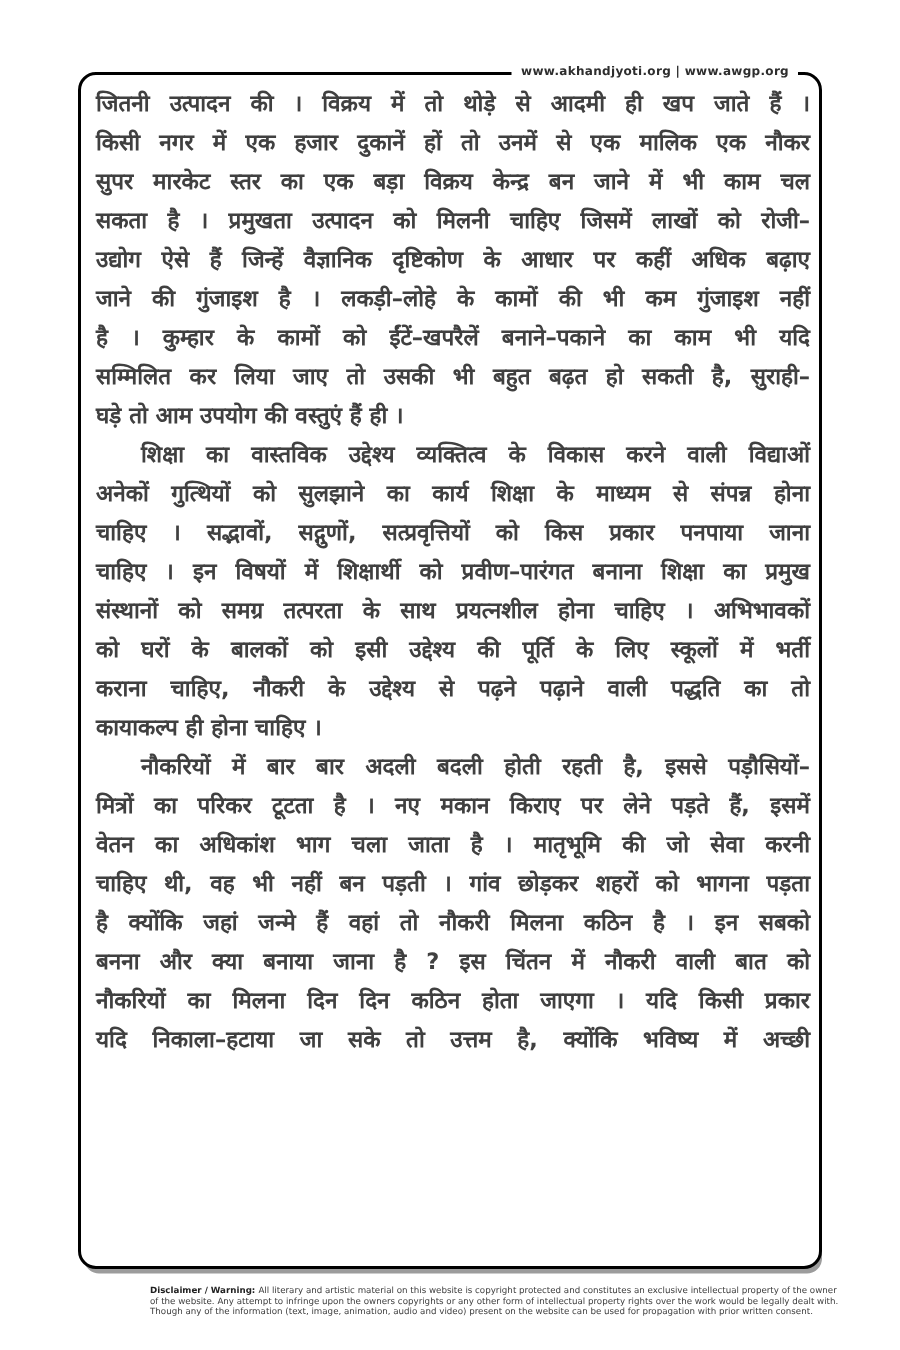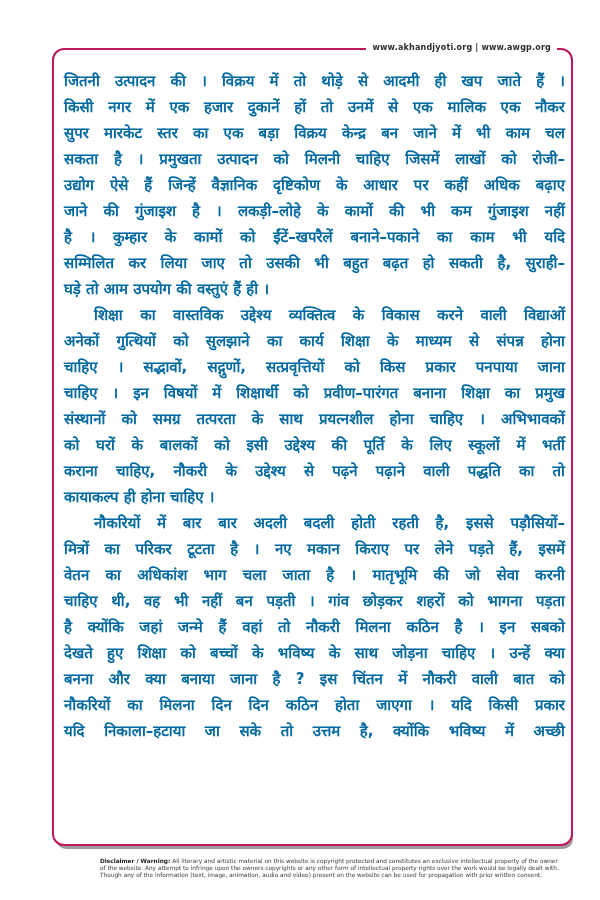--- a/index.html
+++ b/index.html
@@ -16,44 +16,43 @@
     width: 600px;
     height: 900px;
     background: #ffffff;
   }
   .content-box {
     position: absolute;
     left: 52px;
     top: 48px;
     width: 492px;
     height: 794px;
-    border: 2px solid #be185d;
+    border: 2px solid #000000;
     border-radius: 12px;
     background: #ffffff;
     box-shadow: 2px 5px 0 -2px #9c9c9c;
-    padding-left: 25px;
   }
   .header-sites {
     position: absolute;
     top: -7px;
     right: 14px;
     background: #ffffff;
     padding: 0 6px;
     font-size: 8px;
     font-weight: bold;
     color: #2e2e2e;
     letter-spacing: 0.2px;
     white-space: nowrap;
   }
   .text-body {
     position: absolute;
     left: 10px;
     right: 6px;
-    top: 18px;
-    color: #0369a1;
+    top: 6px;
+    color: #404040;
     font-size: 15px;
     font-weight: bold;
     line-height: 26px;
   }
   .line {
     text-align: justify;
     text-align-last: justify;
   }
   .line.left-last {
     text-align-last: left;
@@ -100,21 +99,20 @@
         <div class="line">चाहिए । इन विषयों में शिक्षार्थी को प्रवीण–पारंगत बनाना शिक्षा का प्रमुख</div>
         <div class="line">संस्थानों को समग्र तत्परता के साथ प्रयत्नशील होना चाहिए । अभिभावकों</div>
         <div class="line">को घरों के बालकों को इसी उद्देश्य की पूर्ति के लिए स्कूलों में भर्ती</div>
         <div class="line">कराना चाहिए, नौकरी के उद्देश्य से पढ़ने पढ़ाने वाली पद्धति का तो</div>
         <div class="line left-last">कायाकल्प ही होना चाहिए ।</div>
         <div class="line indent">नौकरियों में बार बार अदली बदली होती रहती है, इससे पड़ौसियों–</div>
         <div class="line">मित्रों का परिकर टूटता है । नए मकान किराए पर लेने पड़ते हैं, इसमें</div>
         <div class="line">वेतन का अधिकांश भाग चला जाता है । मातृभूमि की जो सेवा करनी</div>
         <div class="line">चाहिए थी, वह भी नहीं बन पड़ती । गांव छोड़कर शहरों को भागना पड़ता</div>
         <div class="line">है क्योंकि जहां जन्मे हैं वहां तो नौकरी मिलना कठिन है । इन सबको</div>
-        <div class="line">देखते हुए शिक्षा को बच्चों के भविष्य के साथ जोड़ना चाहिए ।  उन्हें  क्या</div>
         <div class="line">बनना और क्या बनाया जाना है ? इस चिंतन में नौकरी वाली बात को</div>
         <div class="line">नौकरियों का मिलना दिन दिन कठिन होता जाएगा । यदि किसी प्रकार</div>
         <div class="line">यदि निकाला–हटाया जा सके तो उत्तम है, क्योंकि भविष्य में अच्छी</div>
       </div>
   </div>
   <div class="footer">
       <div class="f-line"><b>Disclaimer / Warning: </b>All literary and artistic material on this website is copyright protected and constitutes an exclusive intellectual property of the owner</div>
       <div class="f-line">of the website. Any attempt to infringe upon the owners copyrights or any other form of intellectual property rights over the work would be legally dealt with.</div>
       <div class="f-line">Though any of the information (text, image, animation, audio and video) present on the website can be used for propagation with prior written consent.</div>
     </div>

